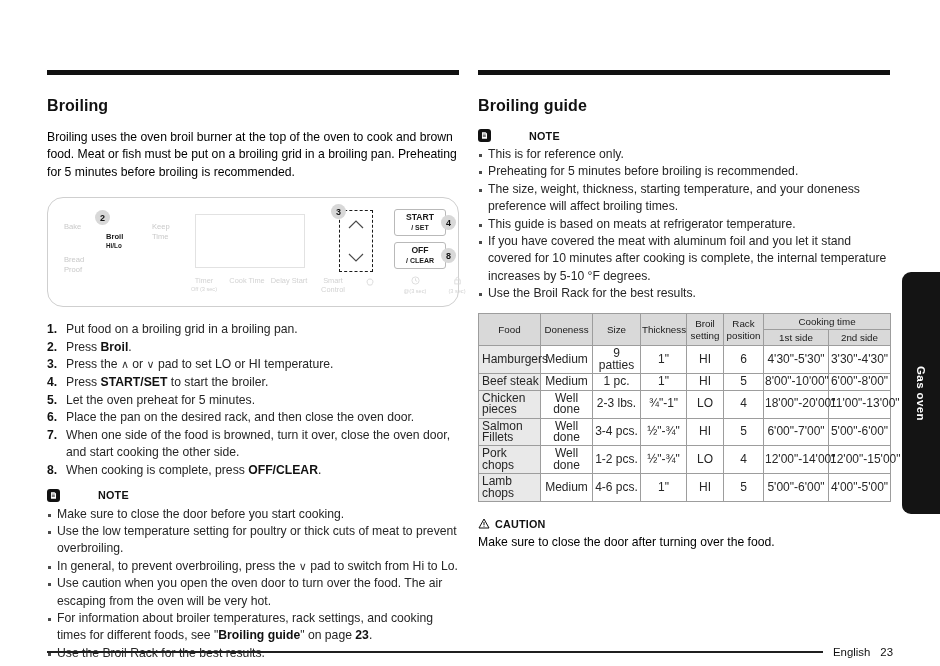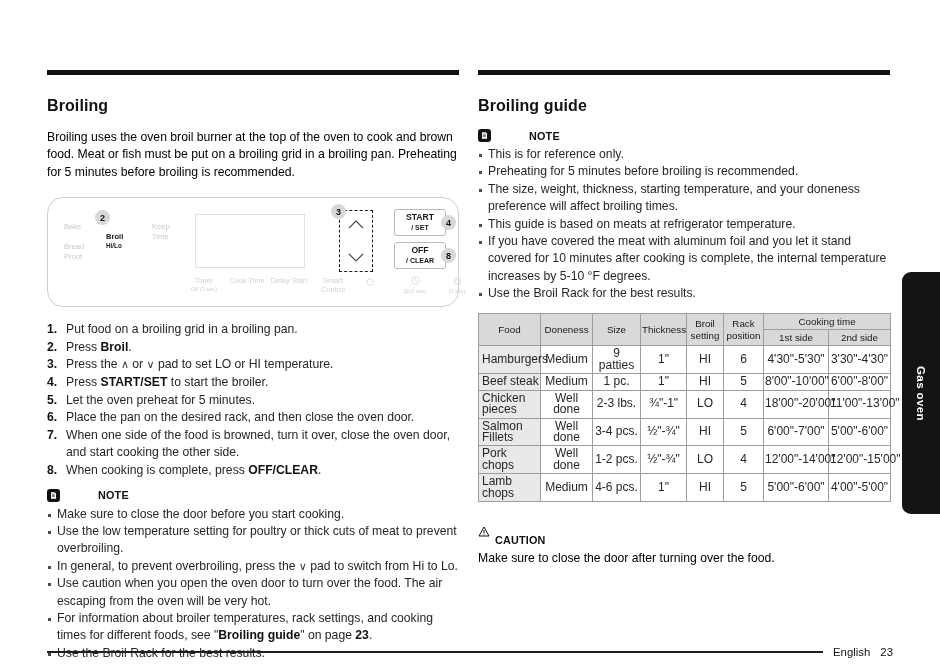--- a/index.html
+++ b/index.html
@@ -157,21 +157,21 @@
   ul.bullets li:before {
     content: "";
     position:absolute; left: 1px; top: 8px;
     width: 3px; height: 3px; background:#4a4a4a;
   }
 
   .caution-head {
     display:flex; align-items:center; gap:5px;
     margin: 16px 0 4px 0;
   }
-  .caution-title { font-size:10.8px; font-weight:700; color:#111; letter-spacing:.2px;margin-top:16px; }
+  .caution-title { font-size:10.8px; font-weight:700; color:#111; letter-spacing:.2px; }
 
   
   table.guide {
     border-collapse: collapse;
     width: 412px;
     margin-top: 10px;
     table-layout: fixed;
   }
   table.guide th, table.guide td {
     border: 1px solid #9d9d9d;
@@ -234,21 +234,21 @@
 
   <div class="col col-left">
     <div class="rule-top"></div>
 
     <h2 class="sec-title">Broiling</h2>
     <p class="body">Broiling uses the oven broil burner at the top of the oven to cook and brown food. Meat or fish must be put on a broiling grid in a broiling pan. Preheating for 5 minutes before broiling is recommended.</p>
 
     <div class="panel">
 
       <div class="panel-lbl" style="left:16px; top:24px;">Bake</div>
-      <div class="panel-lbl" style="left:16px; top:44px;">Bread
+      <div class="panel-lbl" style="left:16px; top:57px;">Bread
 Proof</div>
 
       <div class="badge" style="left:47px; top:12px;">2</div>
       <div class="panel-lbl dark" style="left:58px; top:24px;">
         <span>Broil</span>
         <span class="sub">Hi/Lo</span>
       </div>
 
       <div class="panel-lbl" style="left:104px; top:24px;">Keep
 Time</div>

